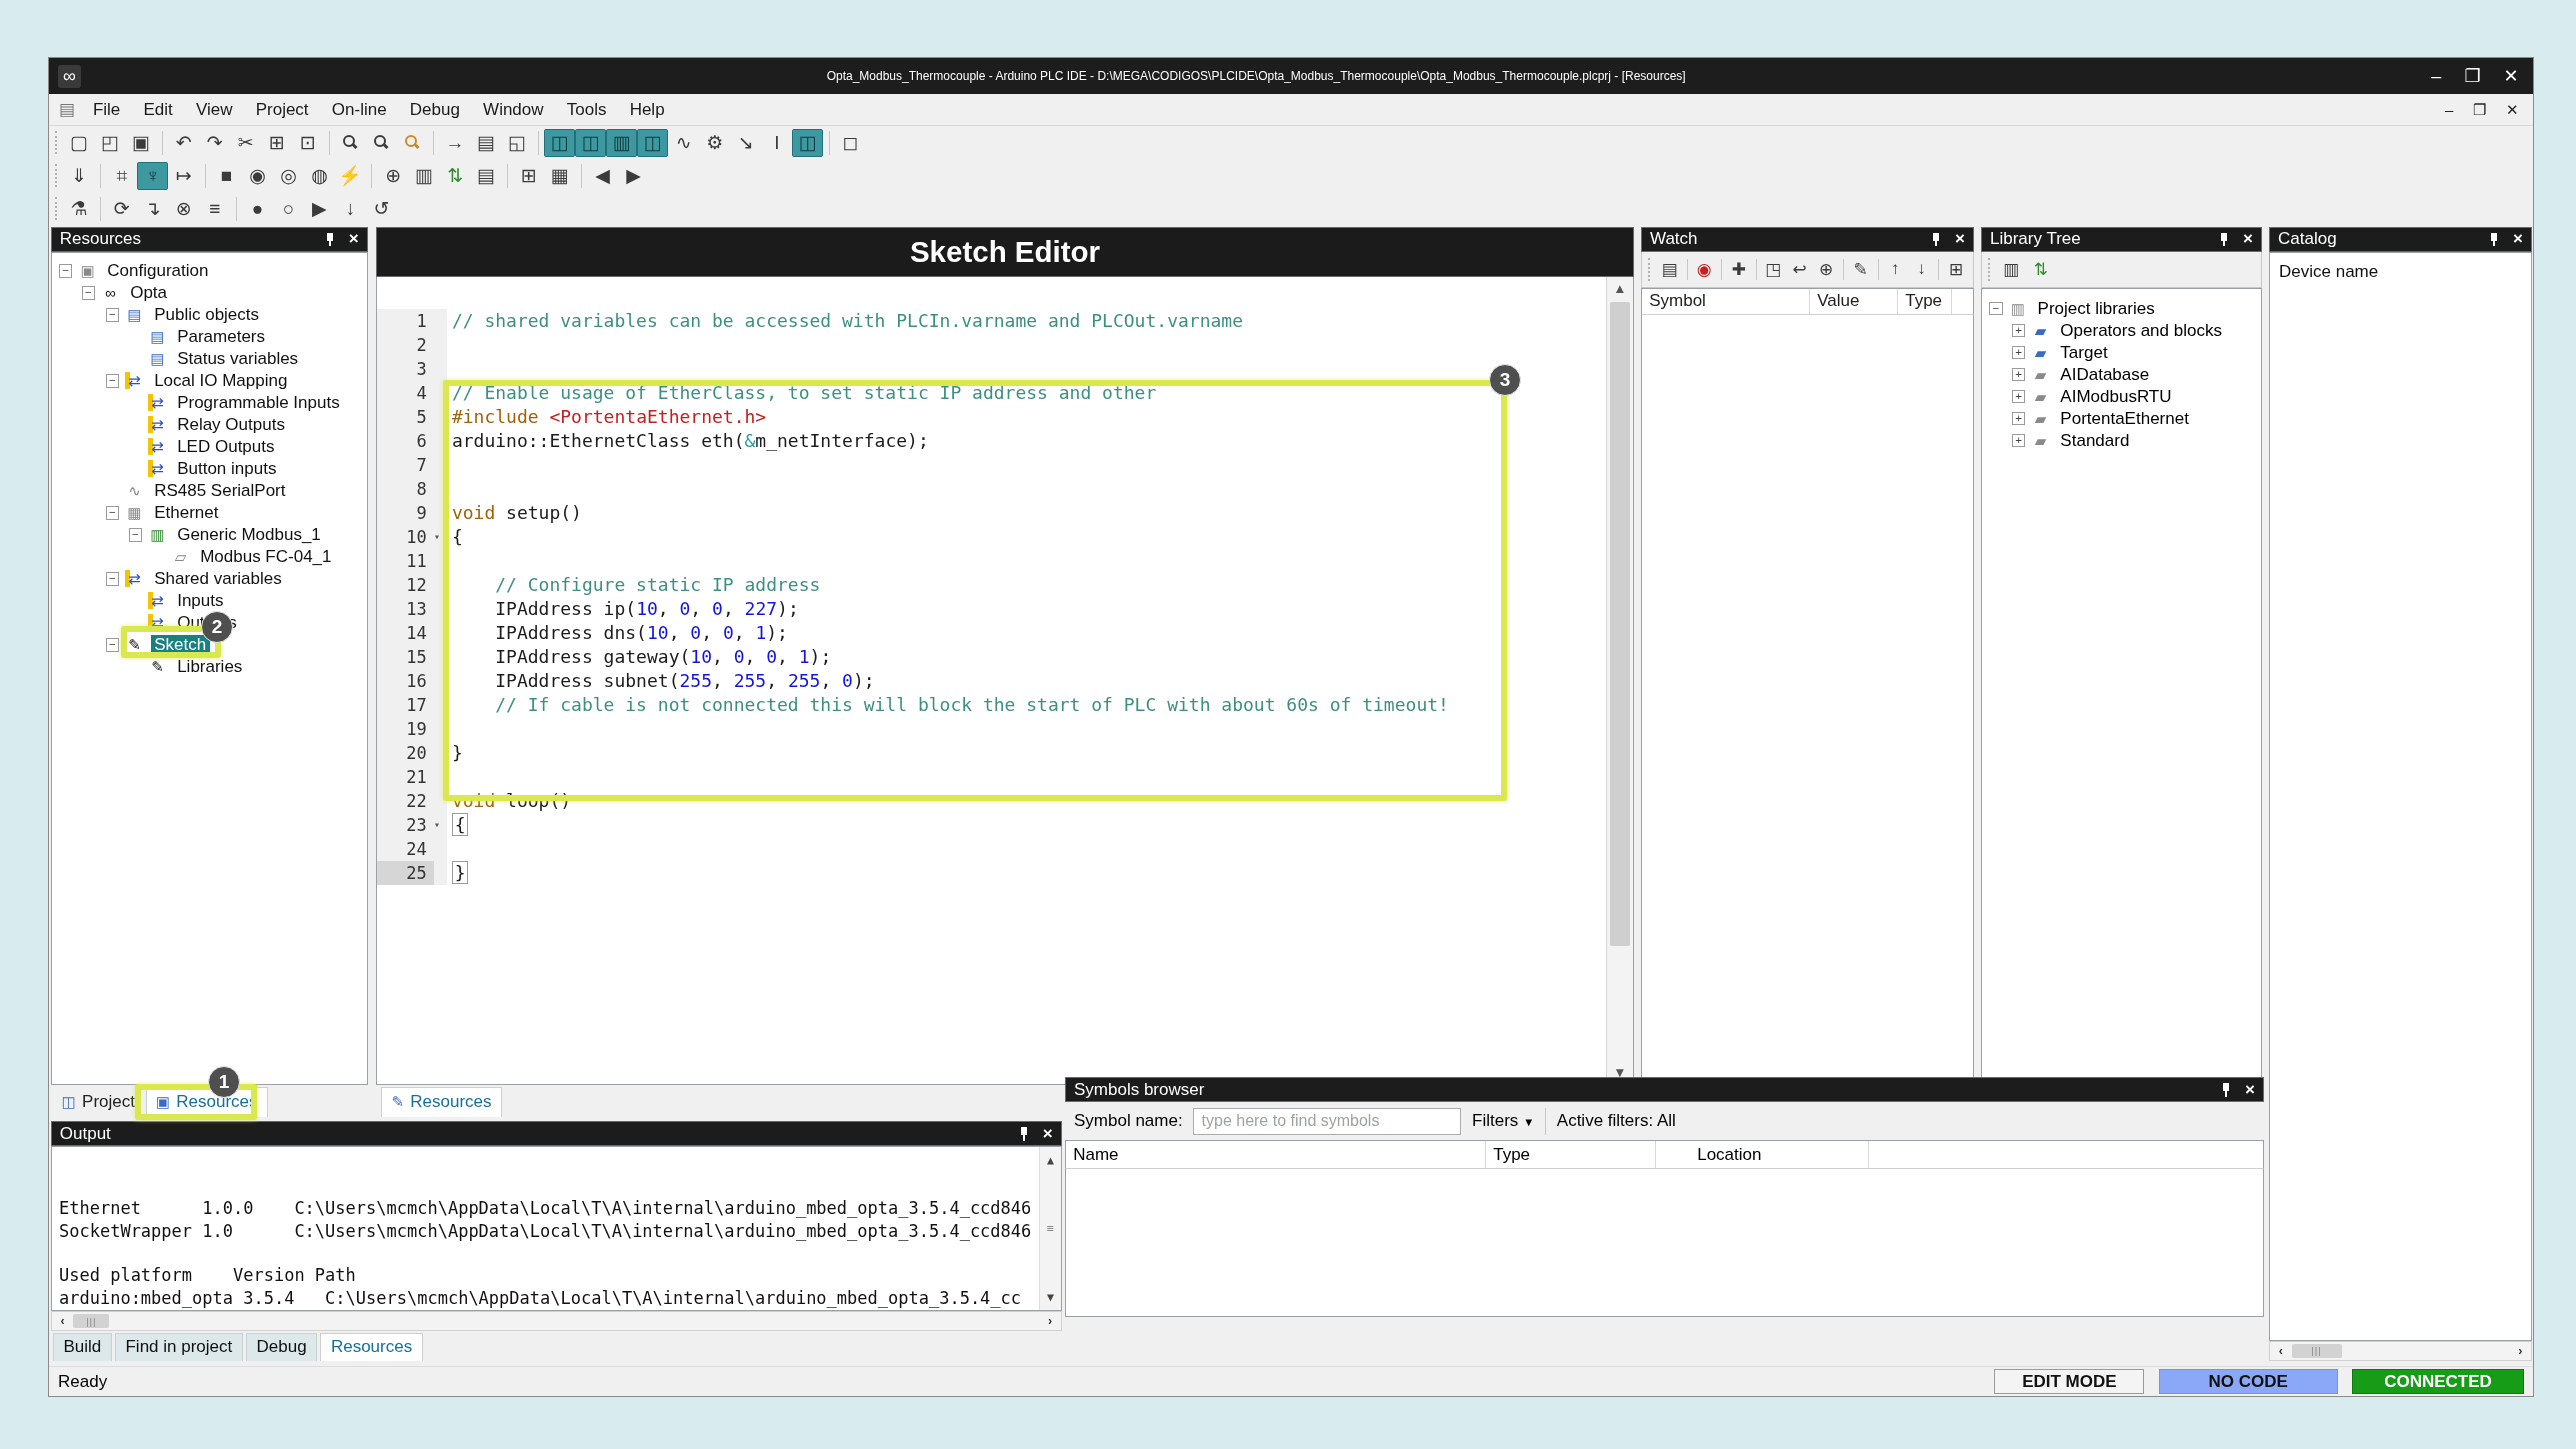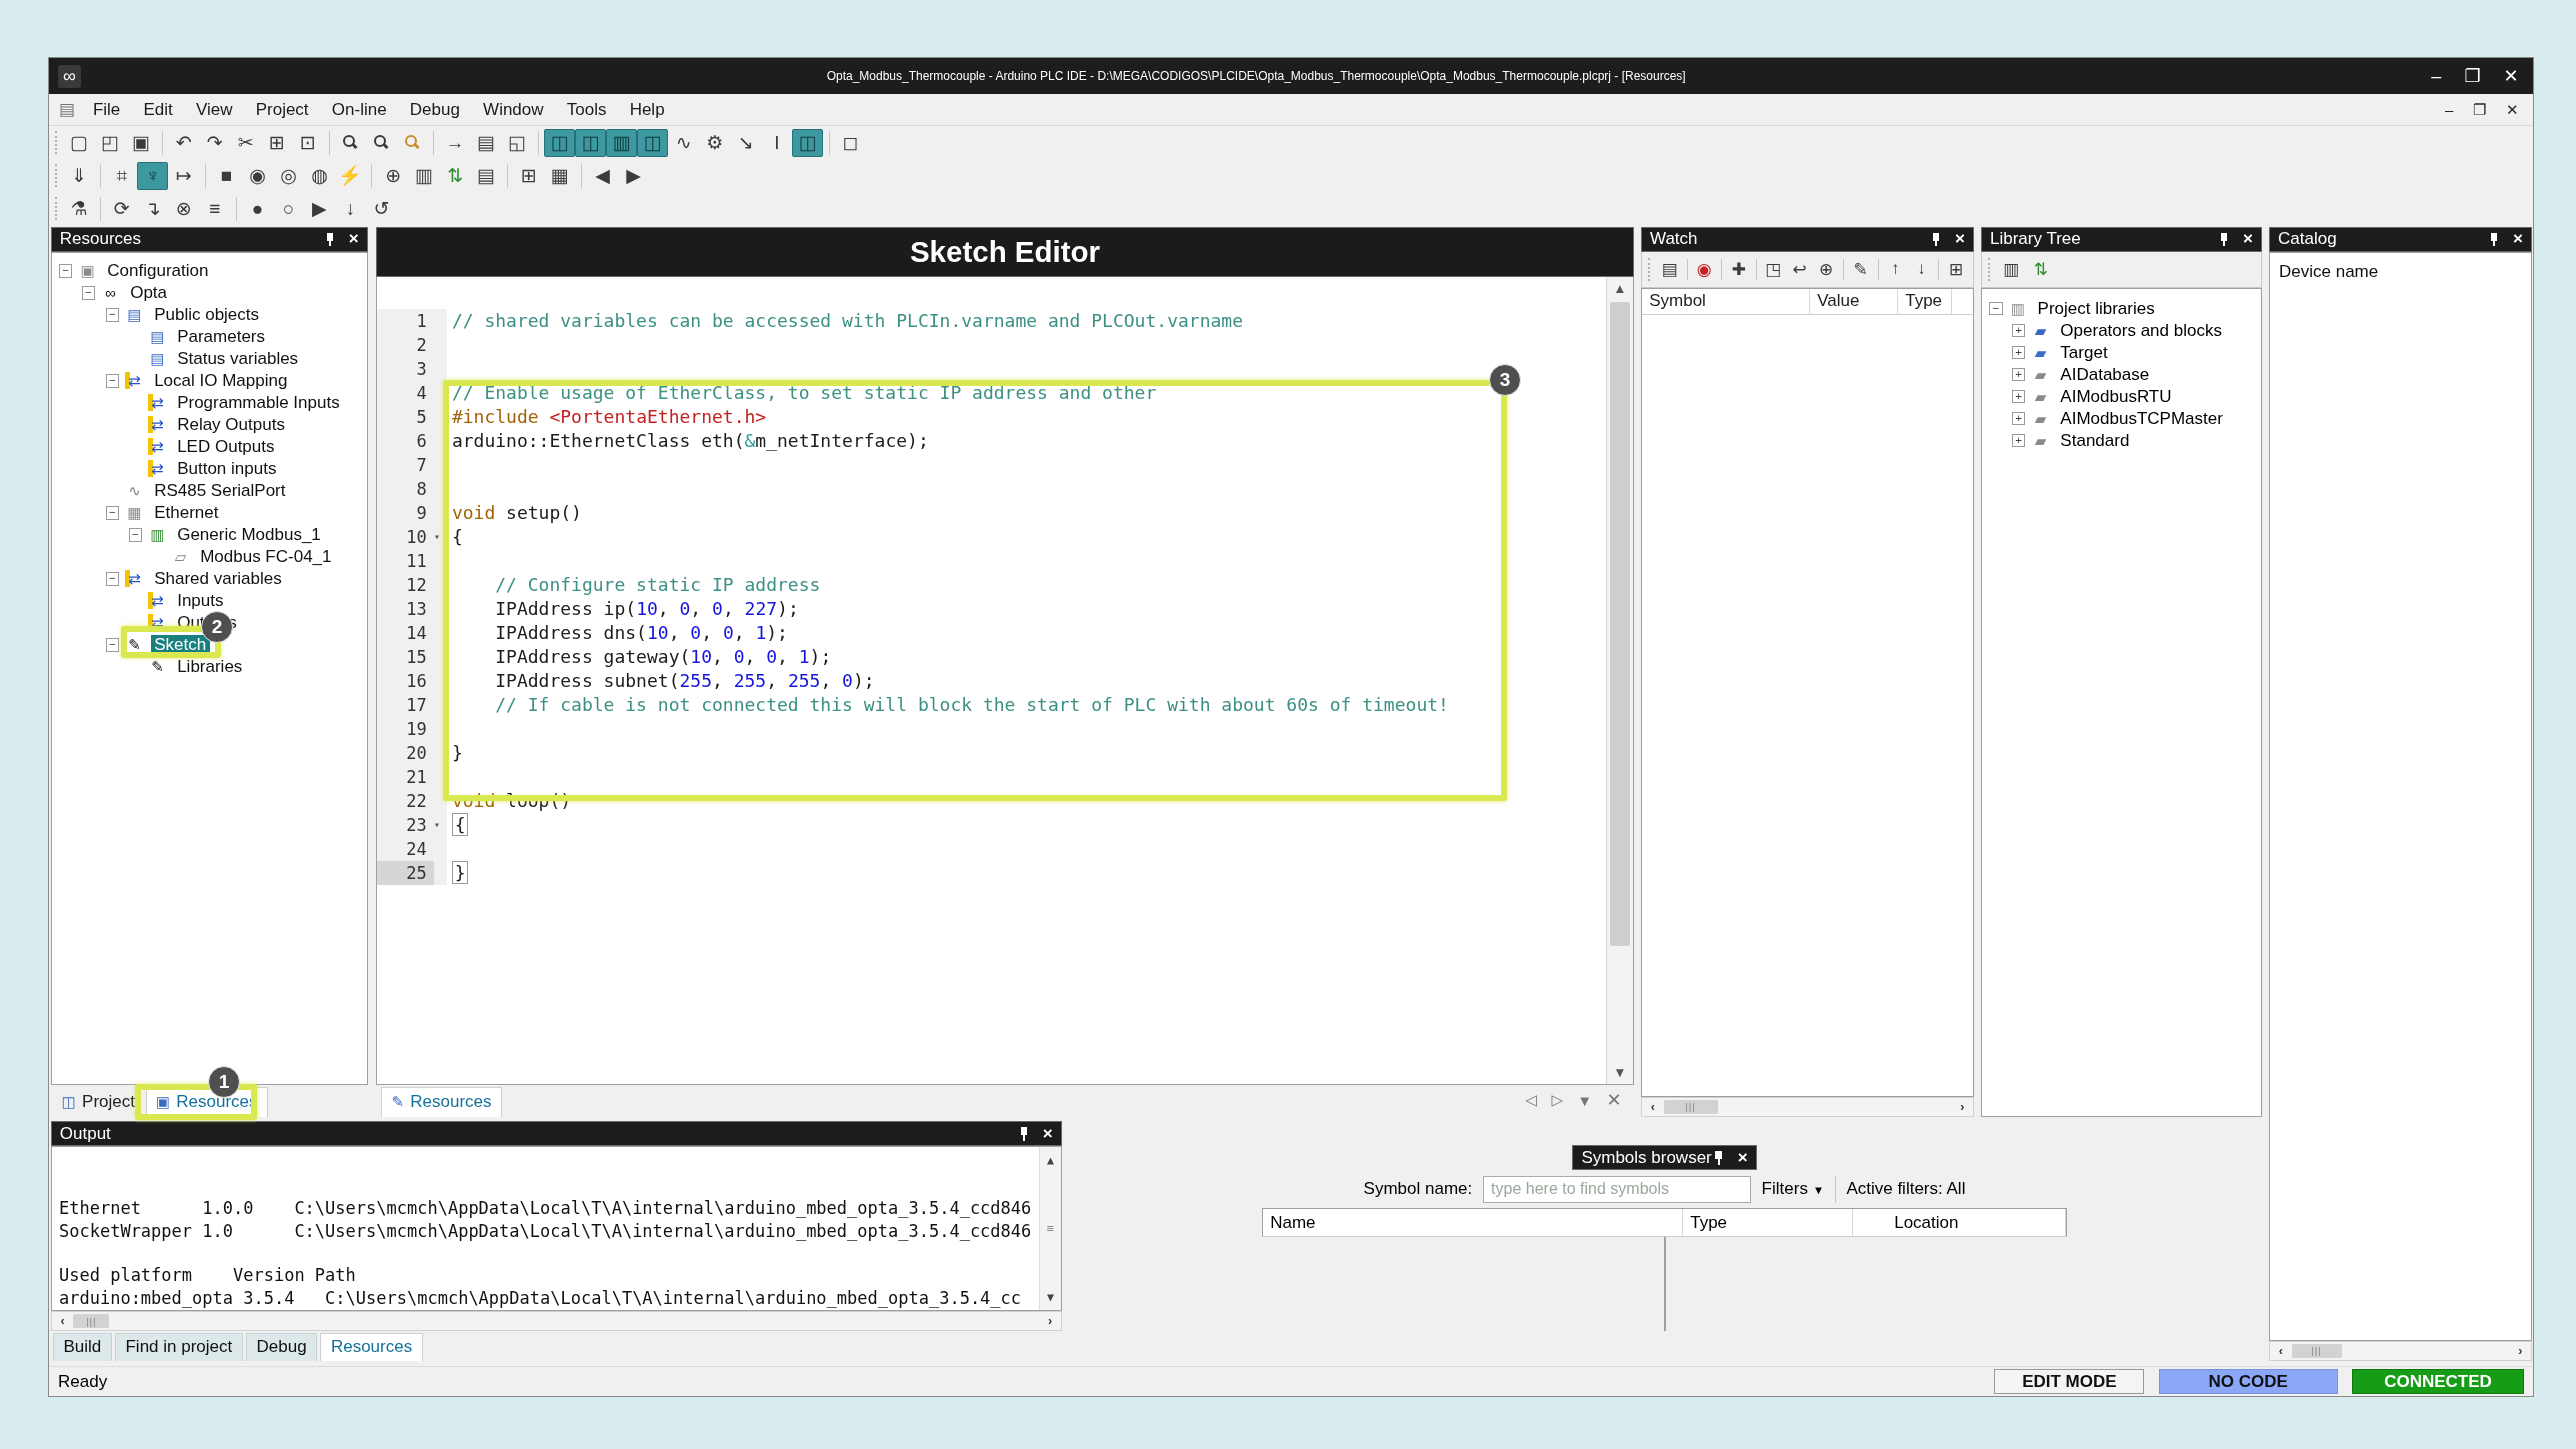--- a/index.html
+++ b/index.html
@@ -668,21 +668,21 @@
             <span class="tlabel">AIDatabase</span>
           </div>
           <div class="trow" style="padding-left: 30px;">
             <span class="texp">+</span>
             <span class="ticon ic-gray">▰</span>
             <span class="tlabel">AIModbusRTU</span>
           </div>
           <div class="trow" style="padding-left: 30px;">
             <span class="texp">+</span>
             <span class="ticon ic-gray">▰</span>
-            <span class="tlabel">AIModbusTCPMaster</span>
+            <span class="tlabel">PortentaEthernet</span>
           </div>
           <div class="trow" style="padding-left: 30px;">
             <span class="texp">+</span>
             <span class="ticon ic-gray">▰</span>
             <span class="tlabel">Standard</span>
           </div>
         </div>
     </div>
 
     <div class="panel" style="left:2220px;top:1.8px;width:263px;height:1134px;">
@@ -718,21 +718,21 @@
         <span class="arr">›</span>
       </div>
       <div class="outtabs" id="out-tabs">
           <div class="outtab">Build</div>
           <div class="outtab">Find in project</div>
           <div class="outtab">Debug</div>
           <div class="outtab selected">Resources</div>
         </div>
     </div>
 
-    <div class="panel" style="left:1016px;top:920px;width:1199px;height:186px;align-items:center;">
+    <div class="panel" style="left:1016px;top:852px;width:1199px;height:240px;">
       <div class="ptitle">
         <span>Symbols browser</span>
           <span class="sp"></span>
         <span class="pin"></span>
         <span class="pclose">×</span>
       </div>
       <div class="symrow">
         <span>Symbol name:</span>
         <div class="syminput">type here to find symbols</div>
         <span><span>Filters</span> <span style="font-size:11.6px;">▼</span></span>

